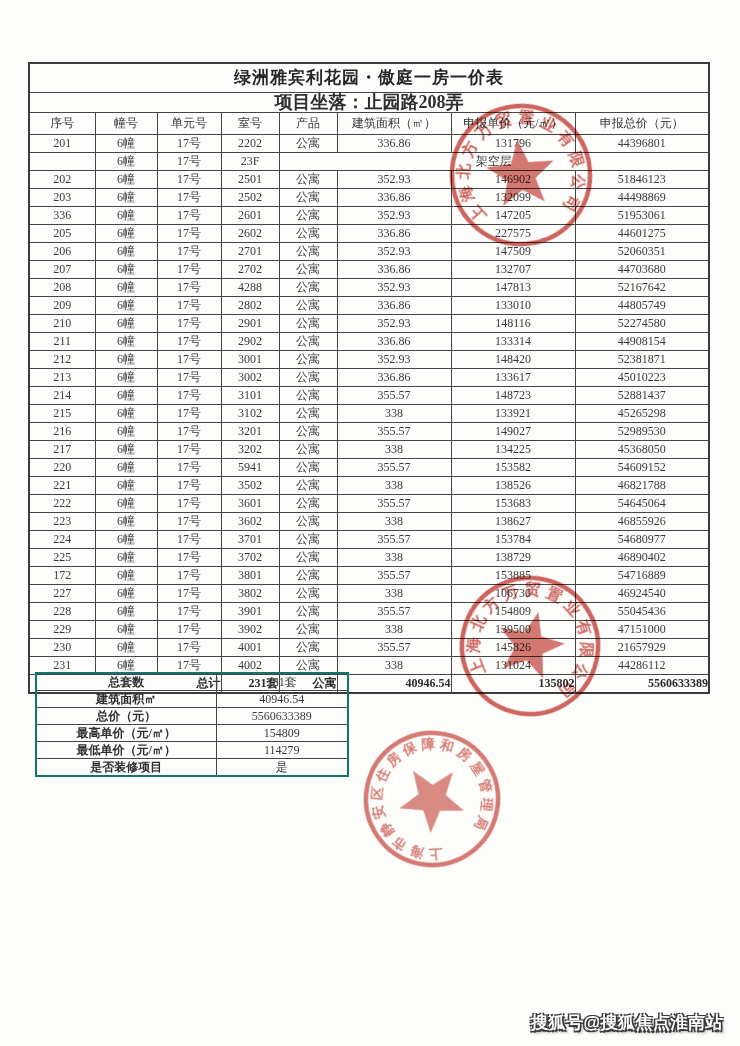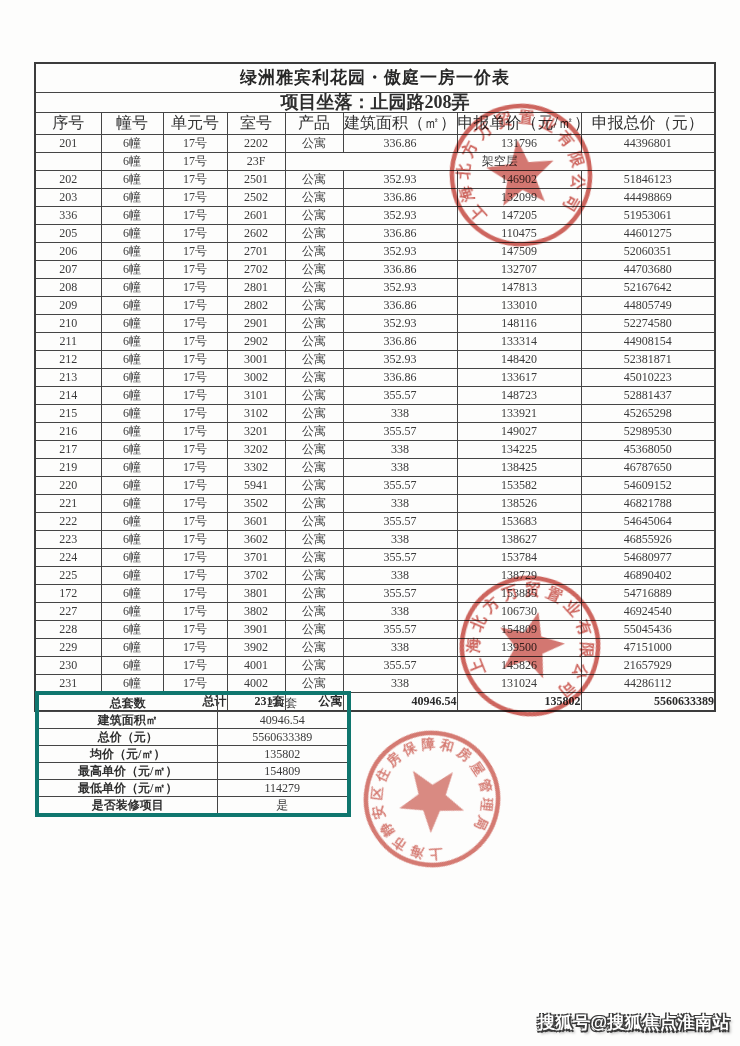--- a/index.html
+++ b/index.html
@@ -22,45 +22,45 @@
     text-align:center;
     vertical-align:middle;
     padding:0;
     font-size:12px;
     font-weight:normal;
     color:#3a3a3a;
     white-space:nowrap;
     overflow:hidden;
     line-height:1.05;
   }
-  #price-table{left:34px;top:62px;width:680px;border:2px solid #3c3c3c;}
+  #price-table{left:28px;top:62px;width:680px;border:2px solid #3c3c3c;}
   #price-table .title-row th{height:28px;font-size:17px;font-weight:bold;color:#262626;letter-spacing:1px;}
   #price-table .subtitle-row th{height:19px;font-size:18px;font-weight:bold;color:#2e2e2e;}
-  #price-table .header-row th{height:21px;font-size:16px;color:#333;}
+  #price-table .header-row th{height:21px;font-size:12px;color:#333;}
   #price-table tbody td{height:17px;}
   #price-table tr.total td{font-weight:bold;color:#2b2b2b;text-align:right;}
 
   
-  #summary-table{left:35px;top:691px;width:312px;border:4px solid #0f766e;}
+  #summary-table{left:35px;top:672px;width:312px;border:2px solid #0f766e;}
   #summary-table th{height:16px;font-weight:bold;color:#2e2e2e;}
   #summary-table td{height:16px;}
 
   
   .stamp{
     position:absolute;
     opacity:.78;
     mix-blend-mode:multiply;
     filter:blur(.3px);
     pointer-events:none;
   }
 
   
   .watermark{
     position:absolute;
-    right:10px;bottom:12px;
+    right:17px;bottom:12px;
     font-family:"Liberation Sans", sans-serif;
     font-size:17px;
     font-weight:bold;
     letter-spacing:.5px;
     color:#ffffff;
     text-shadow:
       -1.5px -1.5px 0 #3a3a3a,
        1.5px -1.5px 0 #3a3a3a,
       -1.5px  1.5px 0 #3a3a3a,
        1.5px  1.5px 0 #3a3a3a,
@@ -149,21 +149,21 @@
           <td colspan="1">147205</td>
           <td colspan="1">51953061</td>
         </tr>
         <tr>
           <td colspan="1">205</td>
           <td colspan="1">6幢</td>
           <td colspan="1">17号</td>
           <td colspan="1">2602</td>
           <td colspan="1">公寓</td>
           <td colspan="1">336.86</td>
-          <td colspan="1">110475</td>
+          <td colspan="1">227575</td>
           <td colspan="1">44601275</td>
         </tr>
         <tr>
           <td colspan="1">206</td>
           <td colspan="1">6幢</td>
           <td colspan="1">17号</td>
           <td colspan="1">2701</td>
           <td colspan="1">公寓</td>
           <td colspan="1">352.93</td>
           <td colspan="1">147509</td>
@@ -176,21 +176,21 @@
           <td colspan="1">2702</td>
           <td colspan="1">公寓</td>
           <td colspan="1">336.86</td>
           <td colspan="1">132707</td>
           <td colspan="1">44703680</td>
         </tr>
         <tr>
           <td colspan="1">208</td>
           <td colspan="1">6幢</td>
           <td colspan="1">17号</td>
-          <td colspan="1">2801</td>
+          <td colspan="1">4288</td>
           <td colspan="1">公寓</td>
           <td colspan="1">352.93</td>
           <td colspan="1">147813</td>
           <td colspan="1">52167642</td>
         </tr>
         <tr>
           <td colspan="1">209</td>
           <td colspan="1">6幢</td>
           <td colspan="1">17号</td>
           <td colspan="1">2802</td>
@@ -271,30 +271,20 @@
         </tr>
         <tr>
           <td colspan="1">217</td>
           <td colspan="1">6幢</td>
           <td colspan="1">17号</td>
           <td colspan="1">3202</td>
           <td colspan="1">公寓</td>
           <td colspan="1">338</td>
           <td colspan="1">134225</td>
           <td colspan="1">45368050</td>
-        </tr>
-        <tr>
-          <td colspan="1">219</td>
-          <td colspan="1">6幢</td>
-          <td colspan="1">17号</td>
-          <td colspan="1">3302</td>
-          <td colspan="1">公寓</td>
-          <td colspan="1">338</td>
-          <td colspan="1">138425</td>
-          <td colspan="1">46787650</td>
         </tr>
         <tr>
           <td colspan="1">220</td>
           <td colspan="1">6幢</td>
           <td colspan="1">17号</td>
           <td colspan="1">5941</td>
           <td colspan="1">公寓</td>
           <td colspan="1">355.57</td>
           <td colspan="1">153582</td>
           <td colspan="1">54609152</td>
@@ -430,24 +420,20 @@
           <th>总套数</th>
           <td>231套</td>
         </tr>
         <tr>
           <th>建筑面积㎡</th>
           <td>40946.54</td>
         </tr>
         <tr>
           <th>总价（元）</th>
           <td>5560633389</td>
-        </tr>
-        <tr>
-          <th>均价（元/㎡）</th>
-          <td>135802</td>
         </tr>
         <tr>
           <th>最高单价（元/㎡）</th>
           <td>154809</td>
         </tr>
         <tr>
           <th>最低单价（元/㎡）</th>
           <td>114279</td>
         </tr>
         <tr>

